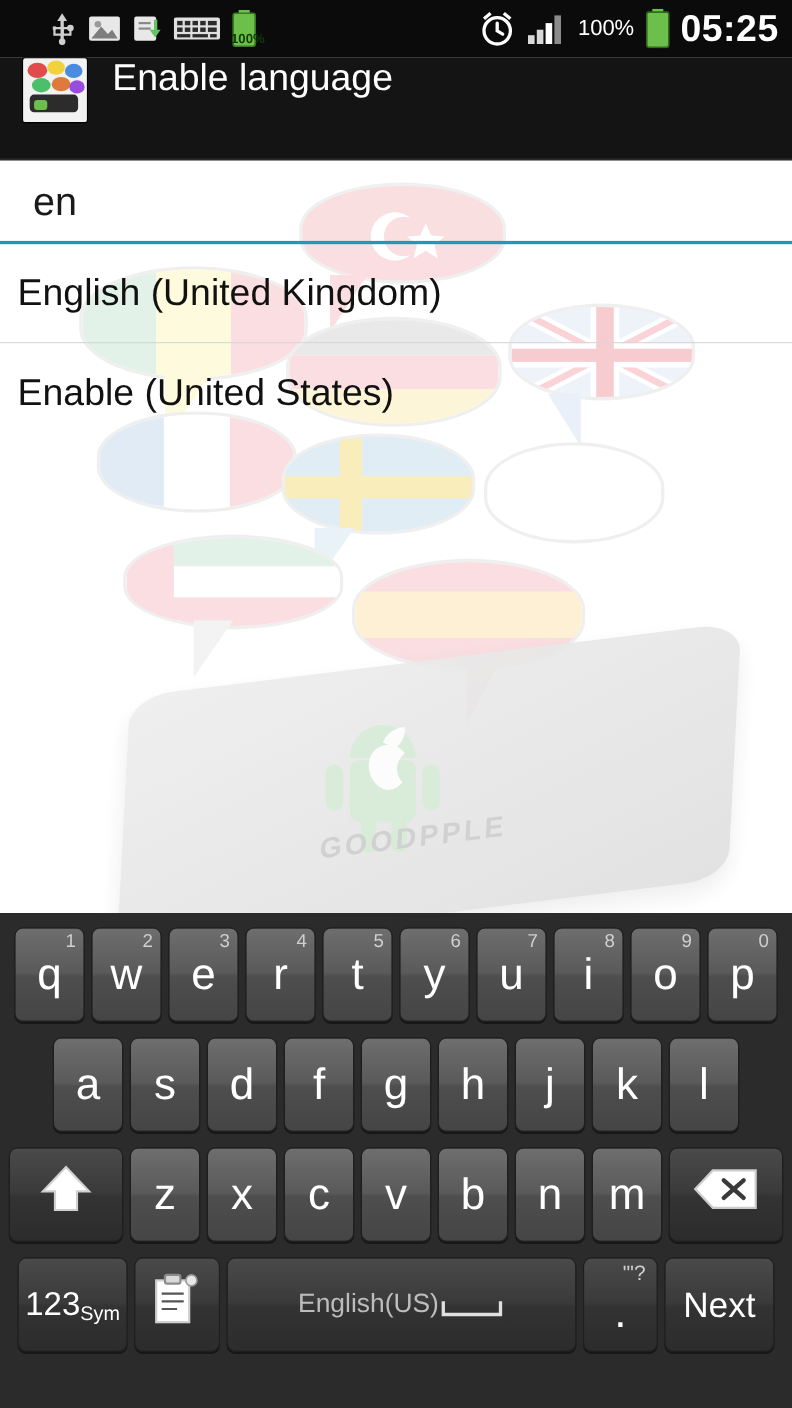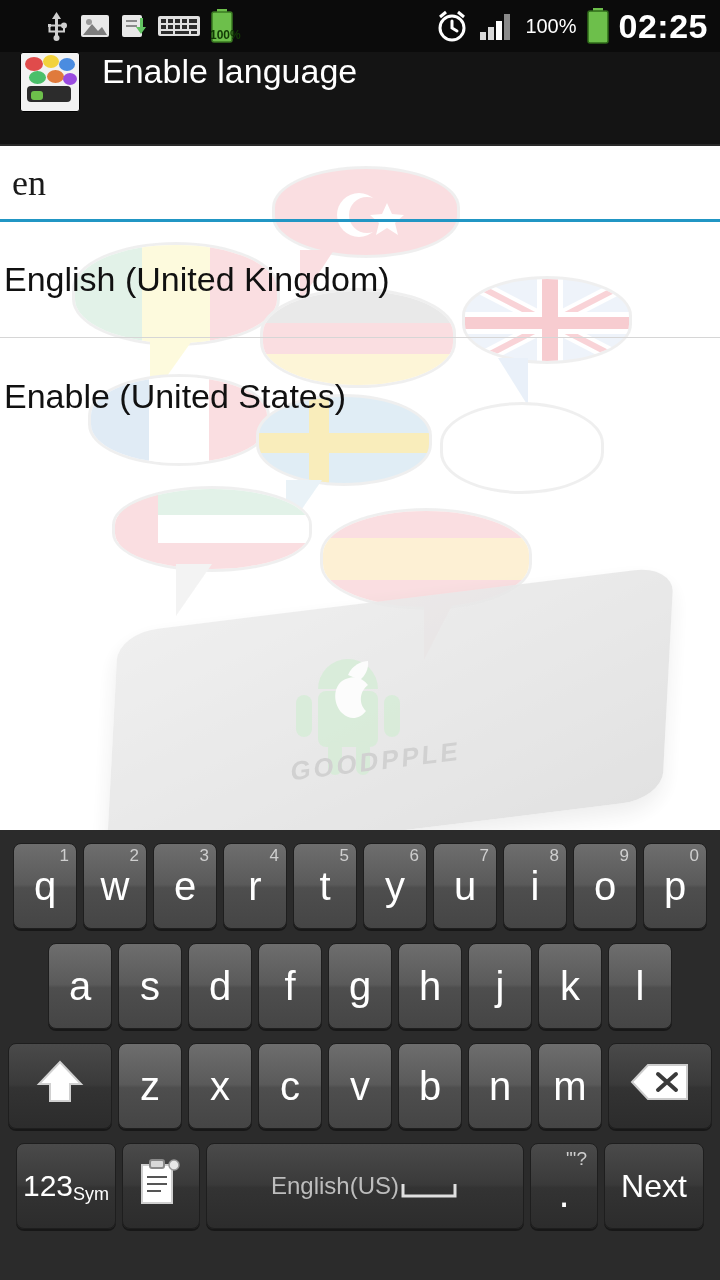--- a/index.html
+++ b/index.html
@@ -77,29 +77,29 @@
     font-weight: bold;
   }
 
   
   .search-wrap {
     position: absolute; top: 0; left: 0; width: 720px; height: 76px;
     border-bottom: 3px solid #2196c4;
   }
   .search-input {
     width: 100%; height: 100%; border: 0; outline: 0; background: transparent;
-    font-size: 36px; color: #1a1a1a; padding-left: 12px;
-    font-family: Liberation Serif, serif;
+    font-size: 36px; color: #1a1a1a; padding-left: 30px;
+    font-family: Liberation Sans, sans-serif;
   }
 
   
   .list { position: absolute; top: 76px; left: 0; width: 720px; }
   .list-item {
-    height: 116px; display: flex; align-items: center;
-    padding-left: 4px; font-size: 34px; color: #111111;
+    height: 90px; display: flex; align-items: center;
+    padding-left: 16px; font-size: 34px; color: #111111;
     border-bottom: 1px solid #d6d6d6;
     background: transparent;
   }
   .list-item.no-border { border-bottom: 0; }
 
   
   .keyboard {
     position: absolute; top: 830px; left: 0; width: 720px; height: 450px;
     background: #2b2b2b;
     padding: 6px 4px 6px 4px;
@@ -220,21 +220,21 @@
           <rect x="25" y="3" width="6" height="26" fill="#8a8a8a"></rect>
         </svg>
       </span>
       <span class="sb-battery-pct">100%</span>
       <span class="sb-icon">
         <svg width="22" height="36" viewBox="0 0 22 36">
           <rect x="6" y="0" width="10" height="4" fill="#6dbf4b"></rect>
           <rect x="1" y="3" width="20" height="32" rx="2" fill="#6dbf4b" stroke="#2f6b1a" stroke-width="1.5"></rect>
         </svg>
       </span>
-      <span class="sb-clock-text">02:25</span>
+      <span class="sb-clock-text">05:25</span>
     </div>
   </div>
 
   <div class="actionbar">
     <div class="app-icon">
       <span class="blob" style="left:4px; top:4px; width:18px; height:14px; background:#e04b4b;"></span>
       <span class="blob" style="left:22px; top:2px; width:16px; height:13px; background:#f2d23c;"></span>
       <span class="blob" style="left:38px; top:5px; width:16px; height:13px; background:#4b8ce0;"></span>
       <span class="blob" style="left:8px; top:18px; width:17px; height:13px; background:#4bbf6a;"></span>
       <span class="blob" style="left:26px; top:17px; width:17px; height:13px; background:#e07a3c;"></span>

